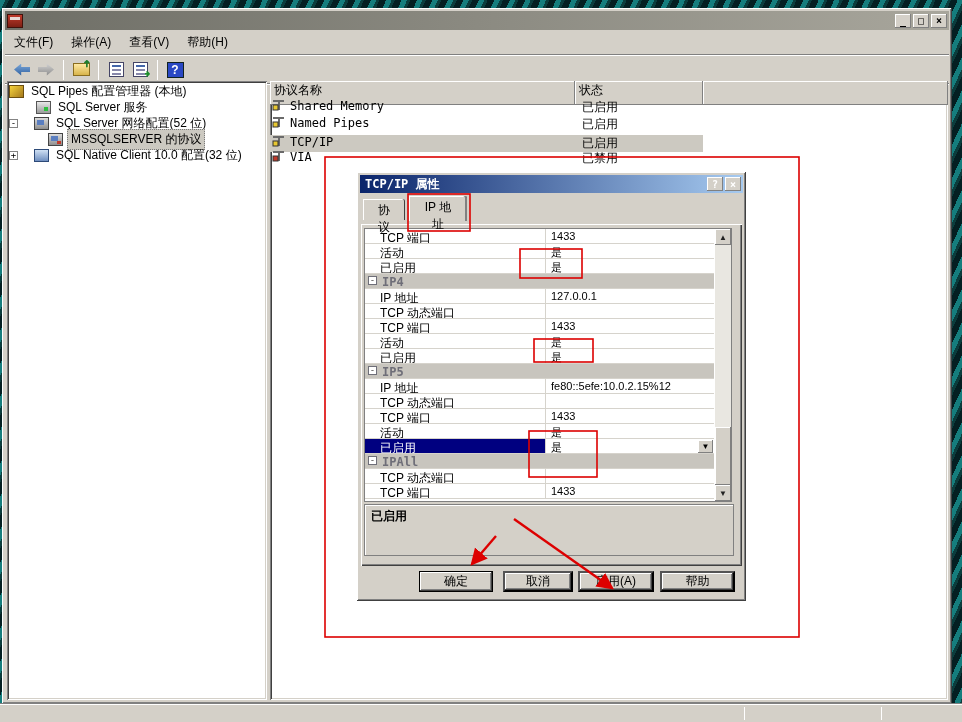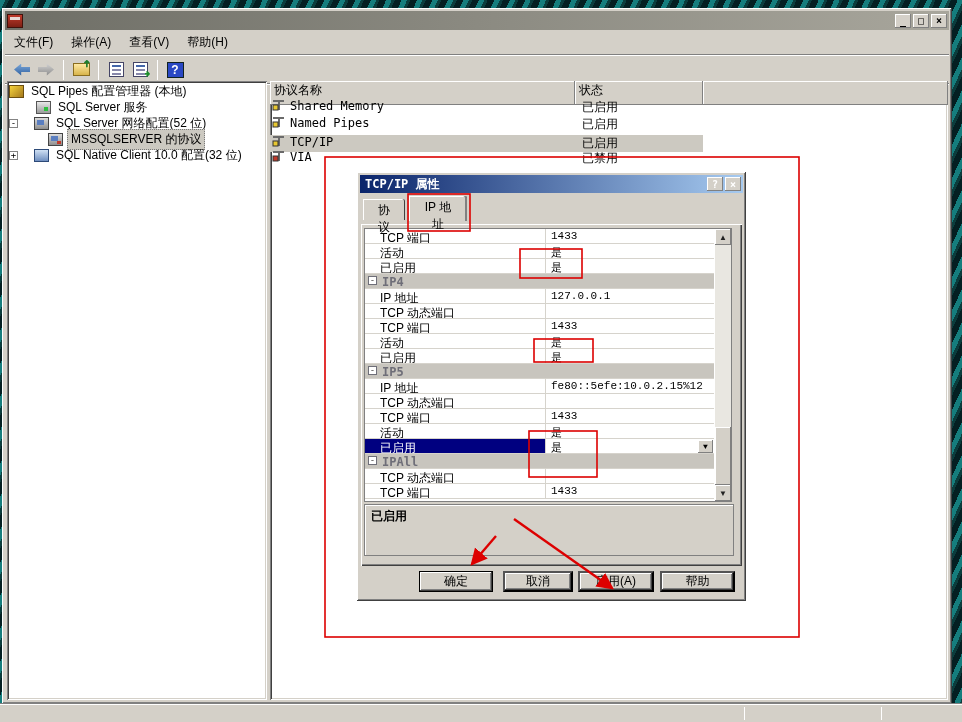--- a/index.html
+++ b/index.html
@@ -69,21 +69,21 @@
   #dlg-title .sp { flex:1; }
   .tab { position:absolute; top:27px; height:21px; padding:3px 10px 0; background:#d4d0c8;
     box-shadow: inset -1px 0 0 #404040, inset 1px 1px 0 #fff; border-top-right-radius:2px; }
   .tab.active { top:24px; height:25px; z-index:3; box-shadow: inset -2px 0 0 #808080, inset -1px 0 0 #404040, inset 1px 1px 0 #fff; }
   #tabframe { position:absolute; left:4px; top:52px; width:381px; height:342px;
     box-shadow: inset 1px 1px 0 #fff, inset -1px -1px 0 #404040, inset -2px -2px 0 #808080; background:#d4d0c8; }
 
   #grid { position:absolute; left:7px; top:56px; width:368px; height:274px; background:#fff; border:1px solid #808080;padding-left:33px; }
   .grow { position:absolute; left:0; width:349px; height:15px; border-bottom:1px solid #d6d3cc; display:flex; }
   .gcell-l { width:181px; padding:1px 2px 0 15px; border-right:1px solid #d6d3cc; white-space:nowrap; overflow:hidden; }
-  .gcell-v { flex:1; padding:1px 2px 0 5px; font-family:Liberation Mono, monospace; font-size:11px; white-space:nowrap; overflow:hidden; }
+  .gcell-v { flex:1; padding:1px 2px 0 5px; font-family:Liberation Sans, sans-serif; font-size:11px; white-space:nowrap; overflow:hidden; }
   .grow.section { background:#c8c5be; }
   .grow.section .sec-label { font-weight:bold; color:#6e6e78; font-family:"DejaVu Sans Mono",monospace; padding-top:1px; }
   .grow.selected .gcell-l { background:#000080; color:#fff; }
   .sec-exp { width:9px; height:9px; border:1px solid #6e6e78; font-size:9px; line-height:7px; text-align:center; margin:2px 5px 0 3px; color:#444; background:#fff; font-family:"DejaVu Sans Mono",monospace; }
   .dropbtn { position:absolute; right:1px; top:1px; width:15px; height:13px; display:flex; align-items:center; justify-content:center; font-size:8px; }
   #vscroll { position:absolute; right:0; top:0; width:16px; height:272px; background:#e9e7e1; }
   .sbtn { position:absolute; left:0; width:16px; height:16px; font-size:8px; display:flex; align-items:center; justify-content:center; color:#222; }
   #sthumb { position:absolute; left:0; top:198px; width:16px; height:58px; }
 
   #descbox { position:absolute; left:7px; top:332px; width:370px; height:52px; border:1px solid #808080; box-shadow:1px 1px 0 #fff inset; padding:3px 6px; background:#d4d0c8; }

